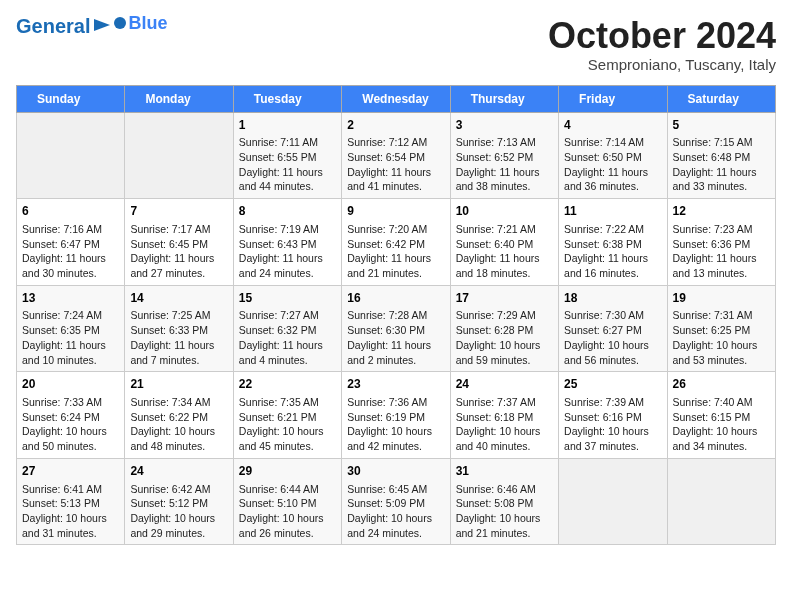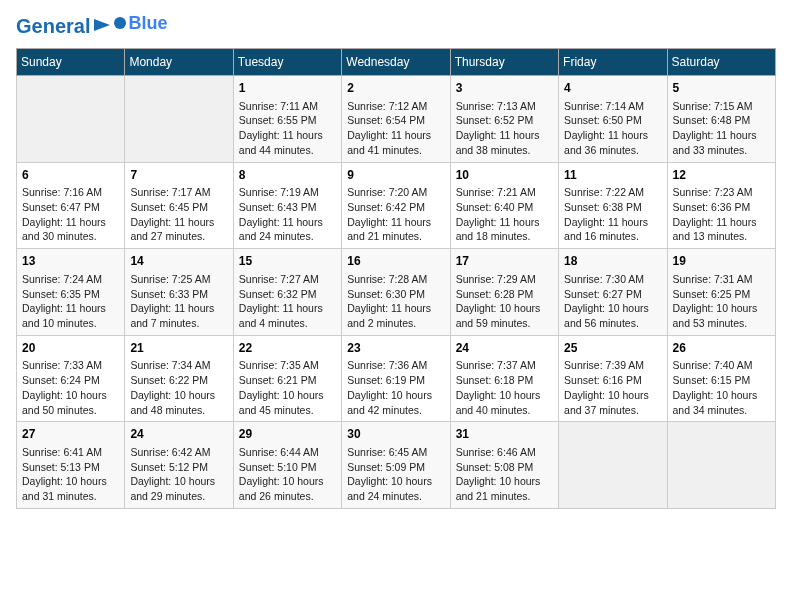--- a/index.html
+++ b/index.html
@@ -39,26 +39,26 @@
     .location {
       font-size: 15px;
       color: #444;
     }
     table {
       width: 100%;
       border-collapse: collapse;
       font-size: 11px;
     }
     thead tr th {
-      background: #0c4a6e;
+      background: #3b82f6;
       color: #fff;
-      padding: 6px 4px;
+      padding: 6px 20px;
       text-align: left;
       font-size: 12px;
-      font-weight: normal;
+      font-weight: bold;
       border: 1px solid #aaa;
     }
     tbody tr td {
       border: 1px solid #ccc;
       padding: 4px 5px;
       vertical-align: top;
       width: calc(100% / 7);
       min-height: 70px;
       background: #fff;
       line-height: 1.4;
@@ -85,20 +85,24 @@
       <span class="logo-text"><span>General</span></span>
       <svg width="20" height="20" viewBox="0 0 20 20" style="margin-left:2px;margin-top:-2px;">
         <polygon points="2,4 18,10 2,16" fill="#1a6bb5"></polygon>
       </svg>
     </div>
     <div style="display:flex;align-items:center;margin-top:-2px;margin-left:2px;">
       <div style="width:12px;height:12px;background:#1a6bb5;border-radius:50%;margin-right:2px;"></div>
       <span class="logo-text" style="color:#3b82f6;font-size:18px;">Blue</span>
     </div>
   </div>
+  <div class="title-section">
+    <div class="month-title">October 2024</div>
+    <div class="location">Semproniano, Tuscany, Italy</div>
+  </div>
 </div>
 
 <table>
   <thead>
     <tr>
     <th>Sunday</th>
         <th>Monday</th>
         <th>Tuesday</th>
         <th>Wednesday</th>
         <th>Thursday</th>

